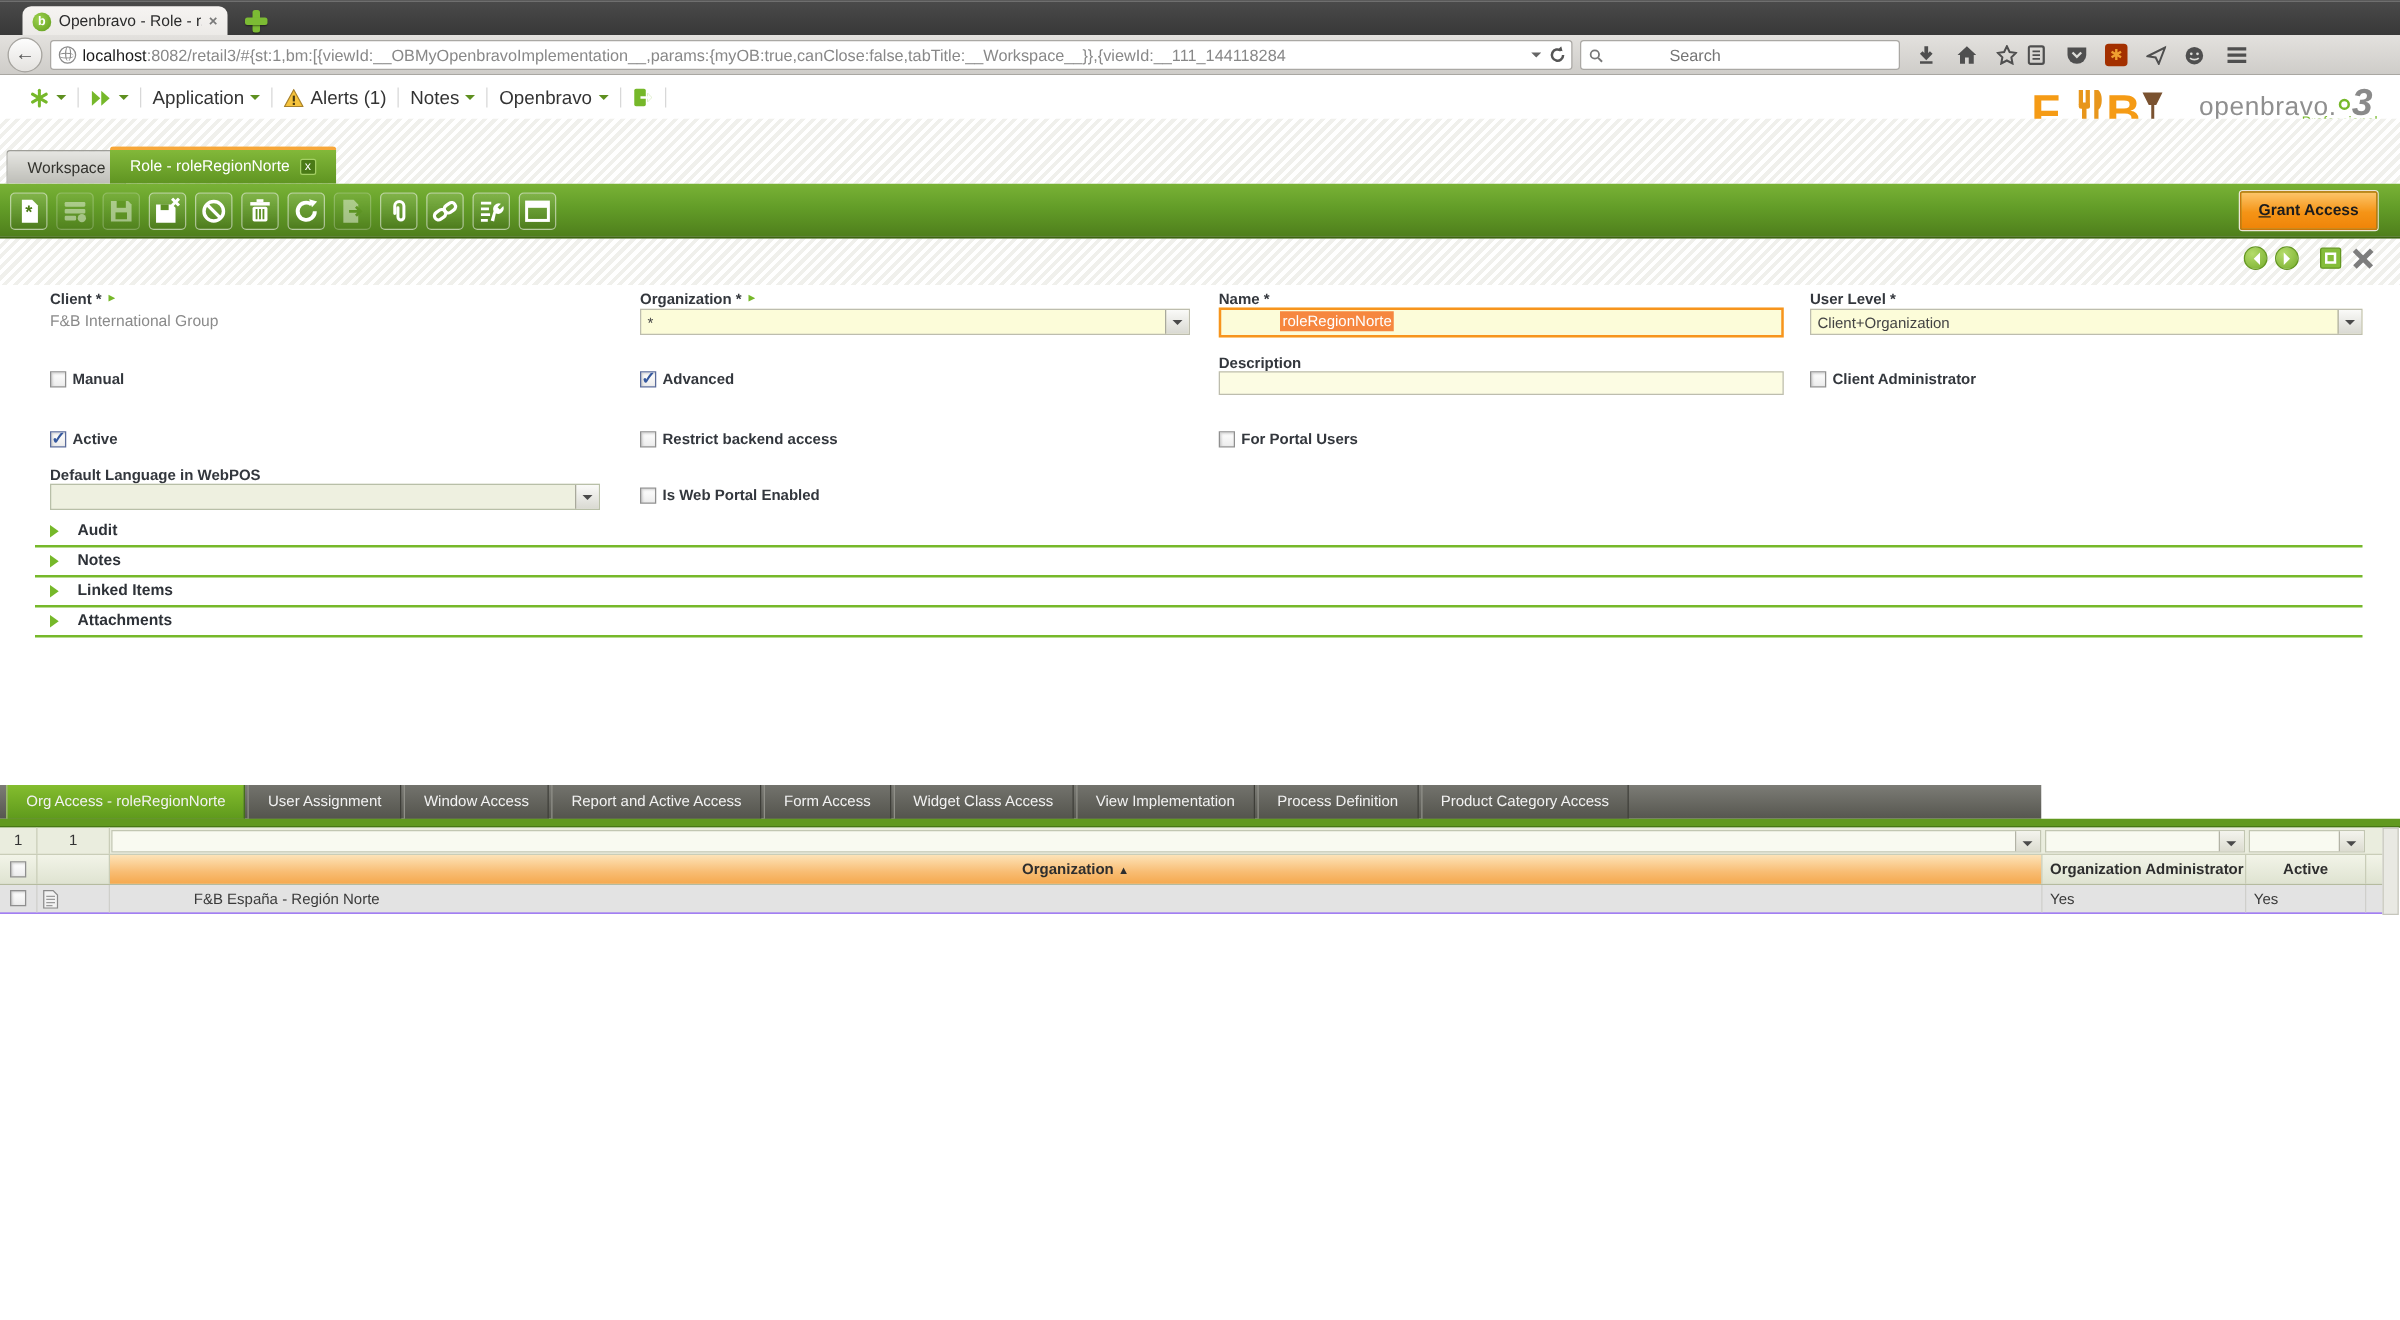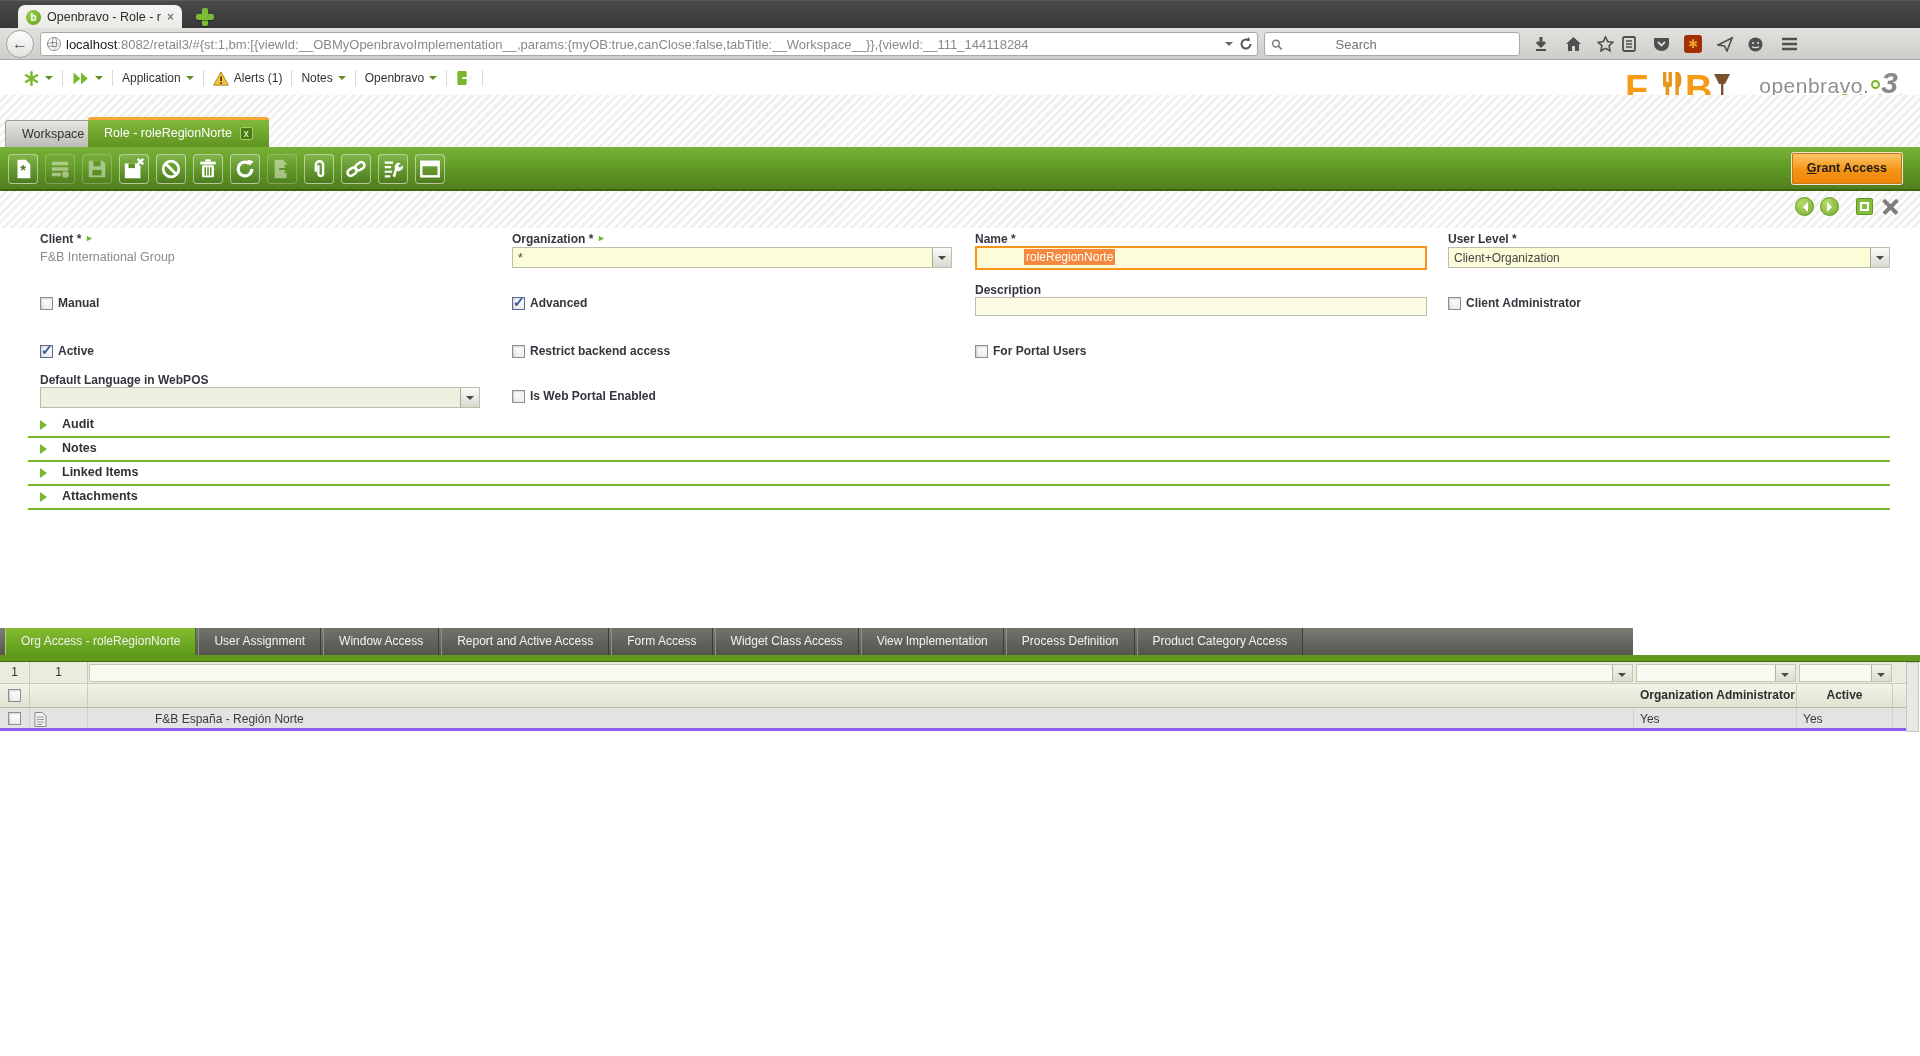--- a/index.html
+++ b/index.html
@@ -36,21 +36,21 @@
   .url-rest { color:#888; white-space:nowrap; overflow:hidden; flex:1; }
   .url-caret { width:0; height:0; border:4px solid transparent; border-top-color:#666; margin:4px 6px 0 6px; flex:none; }
   .searchbar { position:absolute; left:1264px; top:4px; width:256px; height:24px; background:#fff;
     border:1px solid #aaa8a4; border-radius:3px; display:flex; align-items:center; padding:0 6px; gap:5px; }
   .searchbar input { border:none; outline:none; font-size:13px; color:#6d28d9; width:200px; font-family:Liberation Sans, sans-serif; background:transparent;margin-left:48px; }
   .nav-ico { position:absolute; top:3px; width:26px; height:26px; display:flex; align-items:center; justify-content:center; color:#4f4f4f; }
   .addon-sq { width:18px; height:18px; background:#a33000; border-radius:3px; color:#f0a030; font-size:12px; text-align:center; line-height:18px; }
 
   
   .ob-topbar { position:absolute; top:61px; left:0; width:1920px; height:34px; background:#fff;
-    display:flex; align-items:center; padding-left:14px; font-size:12px; color:#333; }
+    display:flex; align-items:center; padding-left:14px; font-size:15px; color:#333; }
   .ob-topbar .item { display:flex; align-items:center; gap:5px; padding:0 9px; height:20px; }
   .ob-topbar .sep { width:1px; height:16px; background:#d8d8d8; }
   .caret { width:0; height:0; border:4px solid transparent; border-top-color:#5e8f1f; margin-top:4px; }
   .brand-wrap { position:absolute; right:18px; top:66px; display:flex; align-items:flex-start; gap:24px; }
   .ob-logo { position:relative; padding-right:4px; }
   .ob-logo .name { font-size:21px; color:#8f8f8f; letter-spacing:0.5px; }
   .ob-logo .swirl { display:inline-block; width:9px; height:9px; border:2.5px solid #76b82a; border-radius:50%; margin:0 1px 8px 2px; vertical-align:middle; }
   .ob-logo .three { font-size:30px; color:#8a8a8a; font-weight:bold; font-style:italic; }
   .ob-logo .prof { position:absolute; right:0; bottom:-4px; font-size:11px; color:#76b82a; }
 
@@ -126,21 +126,21 @@
   .grid { position:absolute; top:662px; left:0; width:1920px; }
   .g-filter { position:relative; height:22px; background:#eaedde; border-bottom:1px solid #c9cdb8; width:1906px; }
   .g-cell { position:absolute; top:0; bottom:0; border-right:1px solid #c9cdb8; }
   .cnt { font-size:12px; color:#333; text-align:center; line-height:21px; }
   .fcombo { position:absolute; top:2px; height:18px; background:#f9faf1; border:1px solid #c2c6b2; }
   .fcombo .combo-btn { width:20px; background:linear-gradient(#f4f4ee,#dcdcd0); border-left:1px solid #b3b3a6; }
   .g-header { position:relative; height:24px; width:1906px; background:linear-gradient(#f2f4e8,#dfe3d1); border-bottom:1px solid #b5bb9f; }
   .g-header .hcell { font-size:12px; font-weight:bold; color:#2e2e2e; line-height:23px; }
   .hcell.sorted { background:linear-gradient(#fde3b8,#f8bc72 60%,#f5a94f); text-align:center; }
   .sort-arrow { font-size:9px; }
-  .g-row { position:relative; height:23px; width:1906px; background:#e3e3e3; border-bottom:3px solid #8b5cf6; }
+  .g-row { position:relative; height:23px; width:1906px; background:#e3e3e3; border-bottom:1px solid #8b5cf6; }
   .g-row .dcell { font-size:12px; color:#3a3a3a; line-height:22px; border-right:1px solid #cfcfcb; }
   .scroll-strip { position:absolute; left:1906px; top:0; width:13px; height:70px; background:#e9e9e3; border:1px solid #c6c6bc; }
 </style>
 </head>
 <body>
 
 <div id="screen">
 
   <div class="ff-tabbar">
     <div class="ff-tab">
@@ -519,20 +519,23 @@
       <div class="fcombo" style="left:1799px;width:93px">
           <span class="combo-btn"></span>
         </div>
     </div>
 
     <div class="g-header">
       <div class="g-cell" style="left:0;width:30px">
           <span class="cb" style="position:absolute;left:8px;top:5px"></span>
         </div>
       <div class="g-cell" style="left:30px;width:58px"></div>
+      <div class="g-cell hcell sorted" style="left:88px;width:1546px">
+        <span>Organization</span> <span class="sort-arrow">▲</span>
+      </div>
       <div class="g-cell hcell" style="left:1634px;width:163px;padding-left:6px">Organization Administrator</div>
       <div class="g-cell hcell" style="left:1797px;width:96px;text-align:center">Active</div>
       <div class="g-cell" style="left:1893px;width:13px;border-right:none"></div>
     </div>
 
     <div class="g-row">
       <div class="g-cell dcell" style="left:0;width:30px">
           <span class="cb" style="position:absolute;left:8px;top:4px"></span>
         </div>
       <div class="g-cell dcell" style="left:30px;width:58px">

